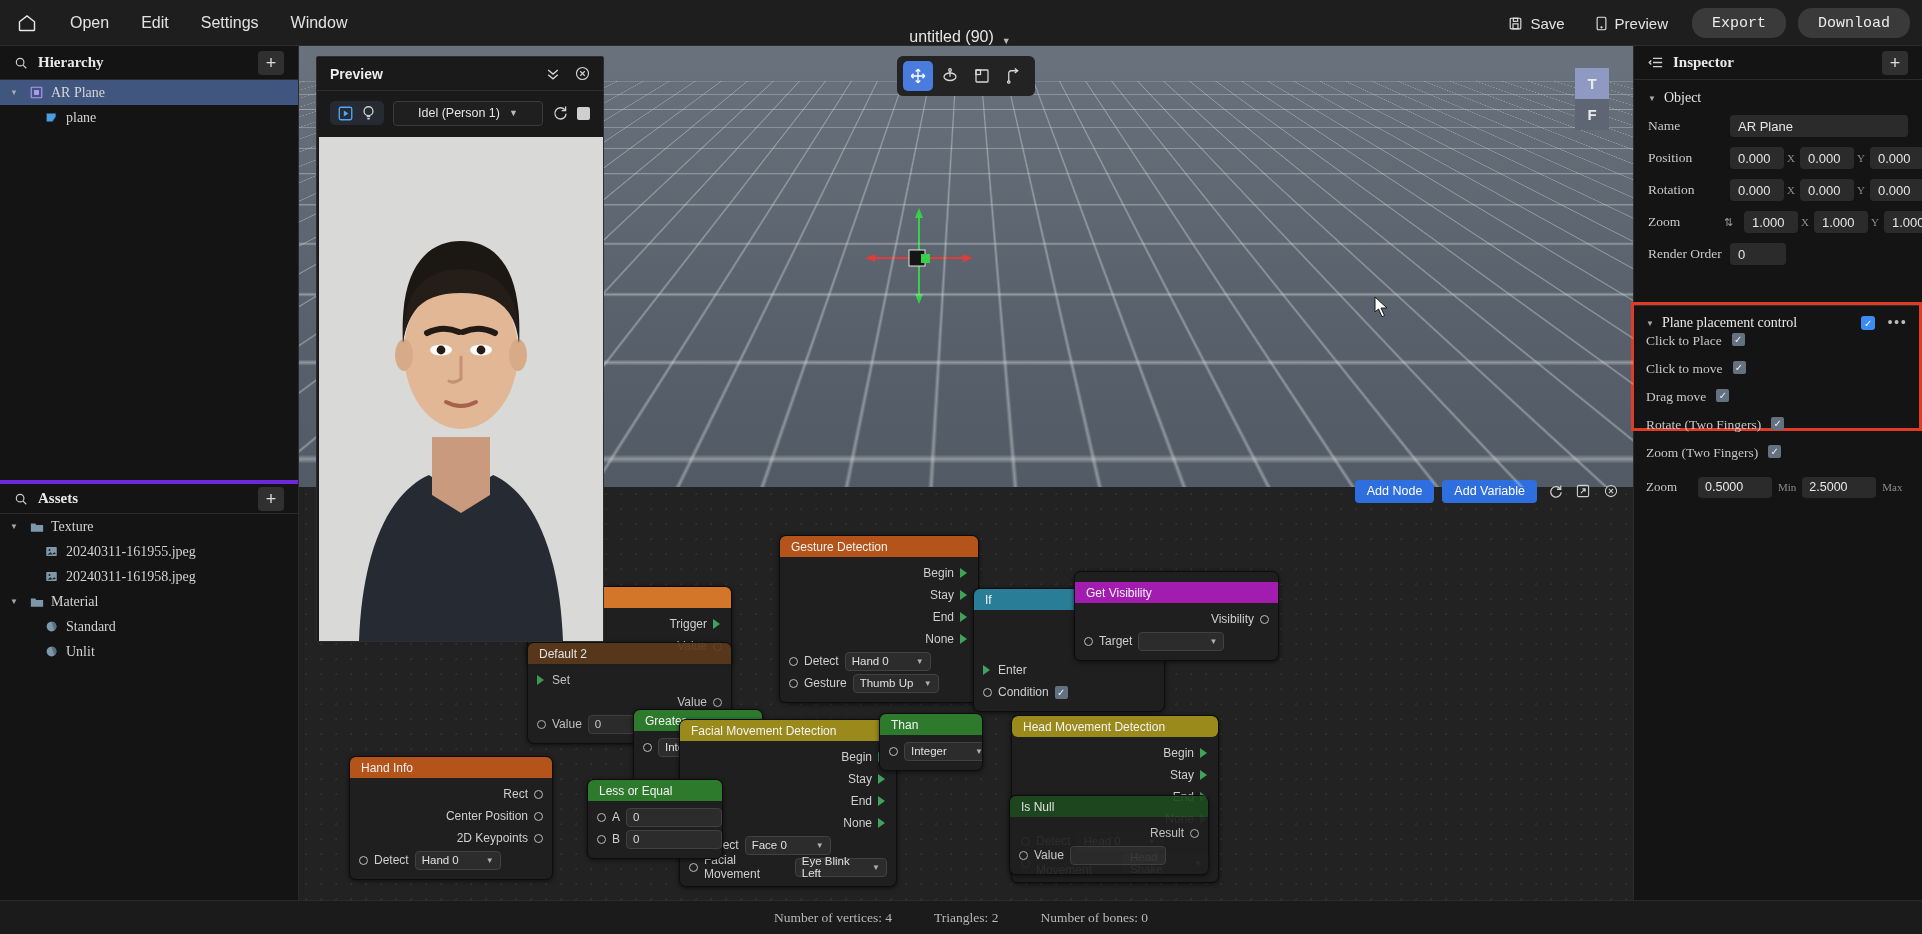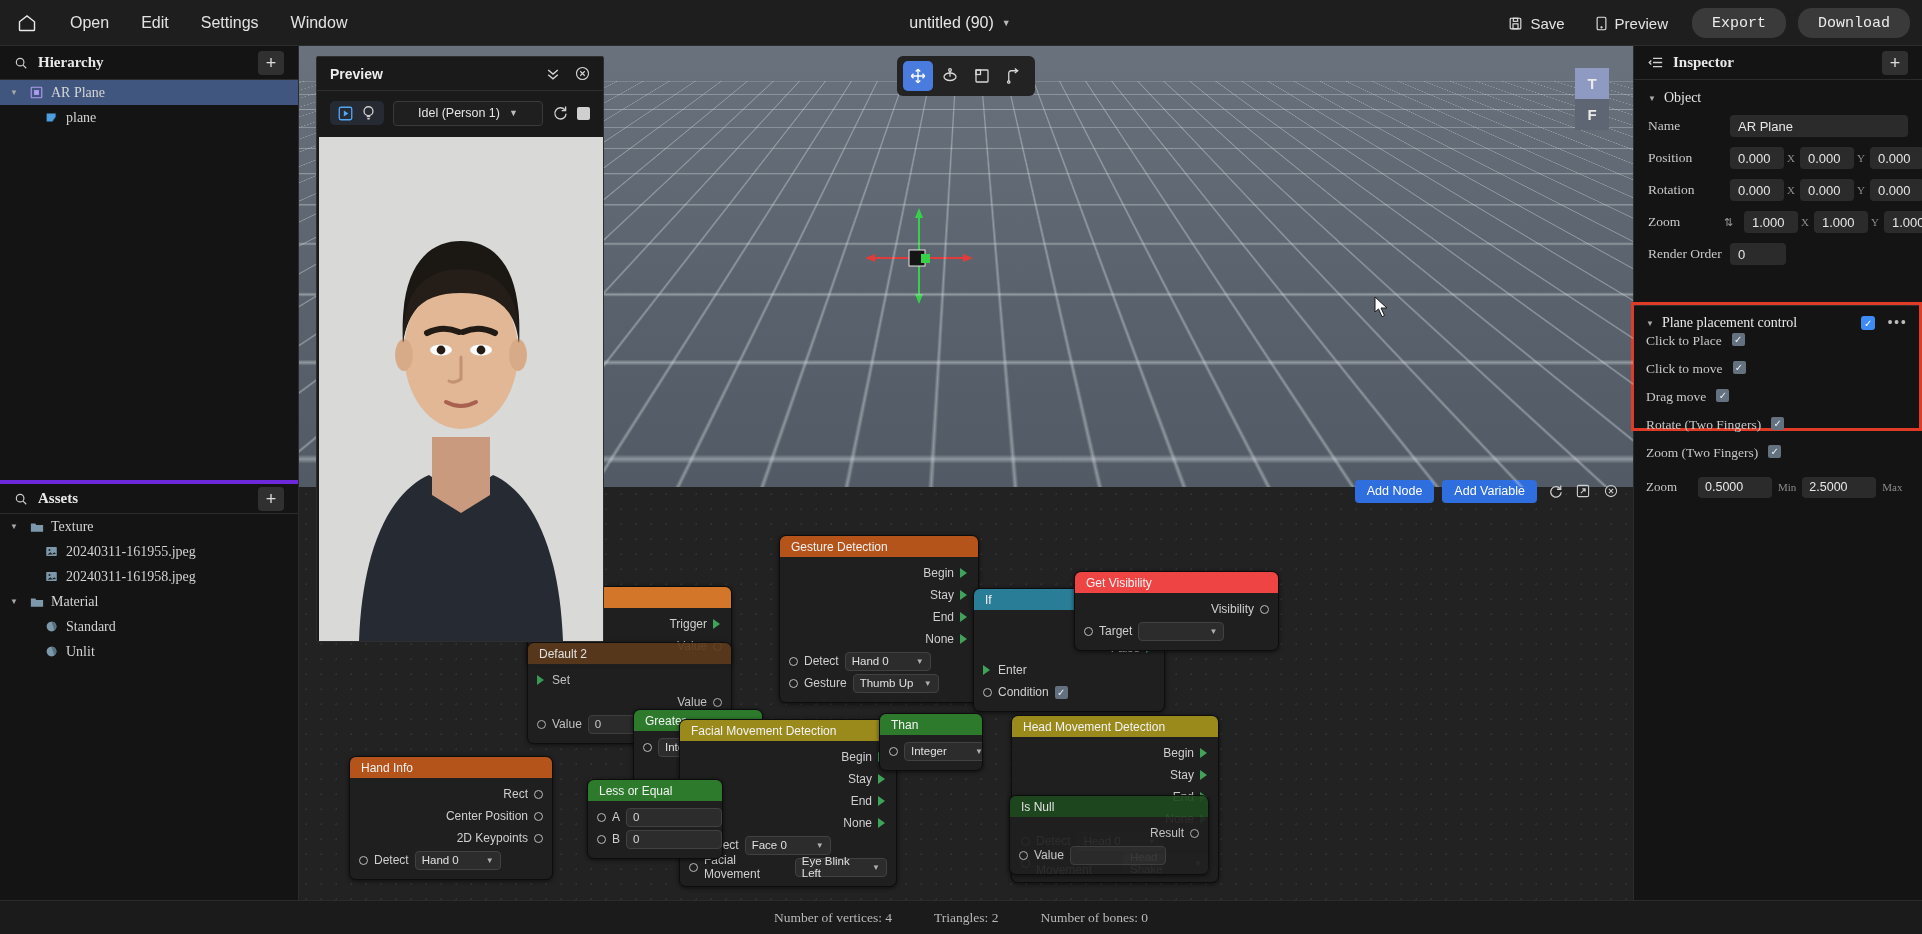--- a/index.html
+++ b/index.html
@@ -18,21 +18,21 @@
     background: #1e1e1e; border-bottom: 1px solid #2c2c2c;
     display: flex; align-items: center;
   }
   .home-btn { width: 54px; height: 46px; display: flex; align-items: center; justify-content: center; }
   .menu-item {
     font-size: 16px; color: #e2e2e2; padding: 0 16px; height: 46px;
     display: flex; align-items: center; cursor: default;
   }
   .doc-title {
     position: absolute; left: 0; right: 2px; top: 0; height: 46px;
-    display: flex; align-items: center; justify-content: center;
+    display: flex; align-items: flex-end; justify-content: center;
     gap: 8px; font-size: 16px; color: #e6e6e6; pointer-events: none;
   }
   .doc-title .caret { font-size: 9px; color: #b8b8b8; pointer-events: auto; }
   .topbar-right {
     position: absolute; right: 12px; top: 0; height: 46px;
     display: flex; align-items: center; gap: 6px;
   }
   .tb-action {
     display: flex; align-items: center; gap: 7px;
     font-size: 15px; color: #e4e4e4; padding: 0 12px; height: 30px;
@@ -718,21 +718,21 @@
             <div class="prow">
               <span class="pin-o"></span>
               <span class="nsel">
                 <span>Integer</span>
                 <span class="cv">▼</span>
               </span>
             </div>
           </div>
         </div>
         <div class="node" style="left: 712px; top: 228px; width: 208px;">
-          <div class="node-hdr" style="background: rgb(154, 138, 28);">
+          <div class="node-hdr" style="background: rgb(154, 138, 28); border-radius: 6px;">
             <span>Head Movement Detection</span>
           </div>
           <div class="node-body">
             <div class="prow right">
               <span>Begin</span>
               <span class="tri-g"></span>
             </div>
             <div class="prow right">
               <span>Stay</span>
               <span class="tri-g"></span>
@@ -817,21 +817,21 @@
               <span class="ninput">0</span>
             </div>
             <div class="prow">
               <span class="pin-o"></span>
               <span>B</span>
               <span class="ninput">0</span>
             </div>
           </div>
         </div>
         <div class="node" style="left: 775px; top: 84px; width: 205px;">
-          <div class="node-hdr" style="background: #ef4444;">
+          <div class="node-hdr" style="background: #a21caf; margin-top: 10px;">
             <span>Get Visibility</span>
           </div>
           <div class="node-body">
             <div class="prow right">
               <span>Visibility</span>
               <span class="pin-o"></span>
             </div>
             <div class="prow">
               <span class="pin-o"></span>
               <span>Target</span>

